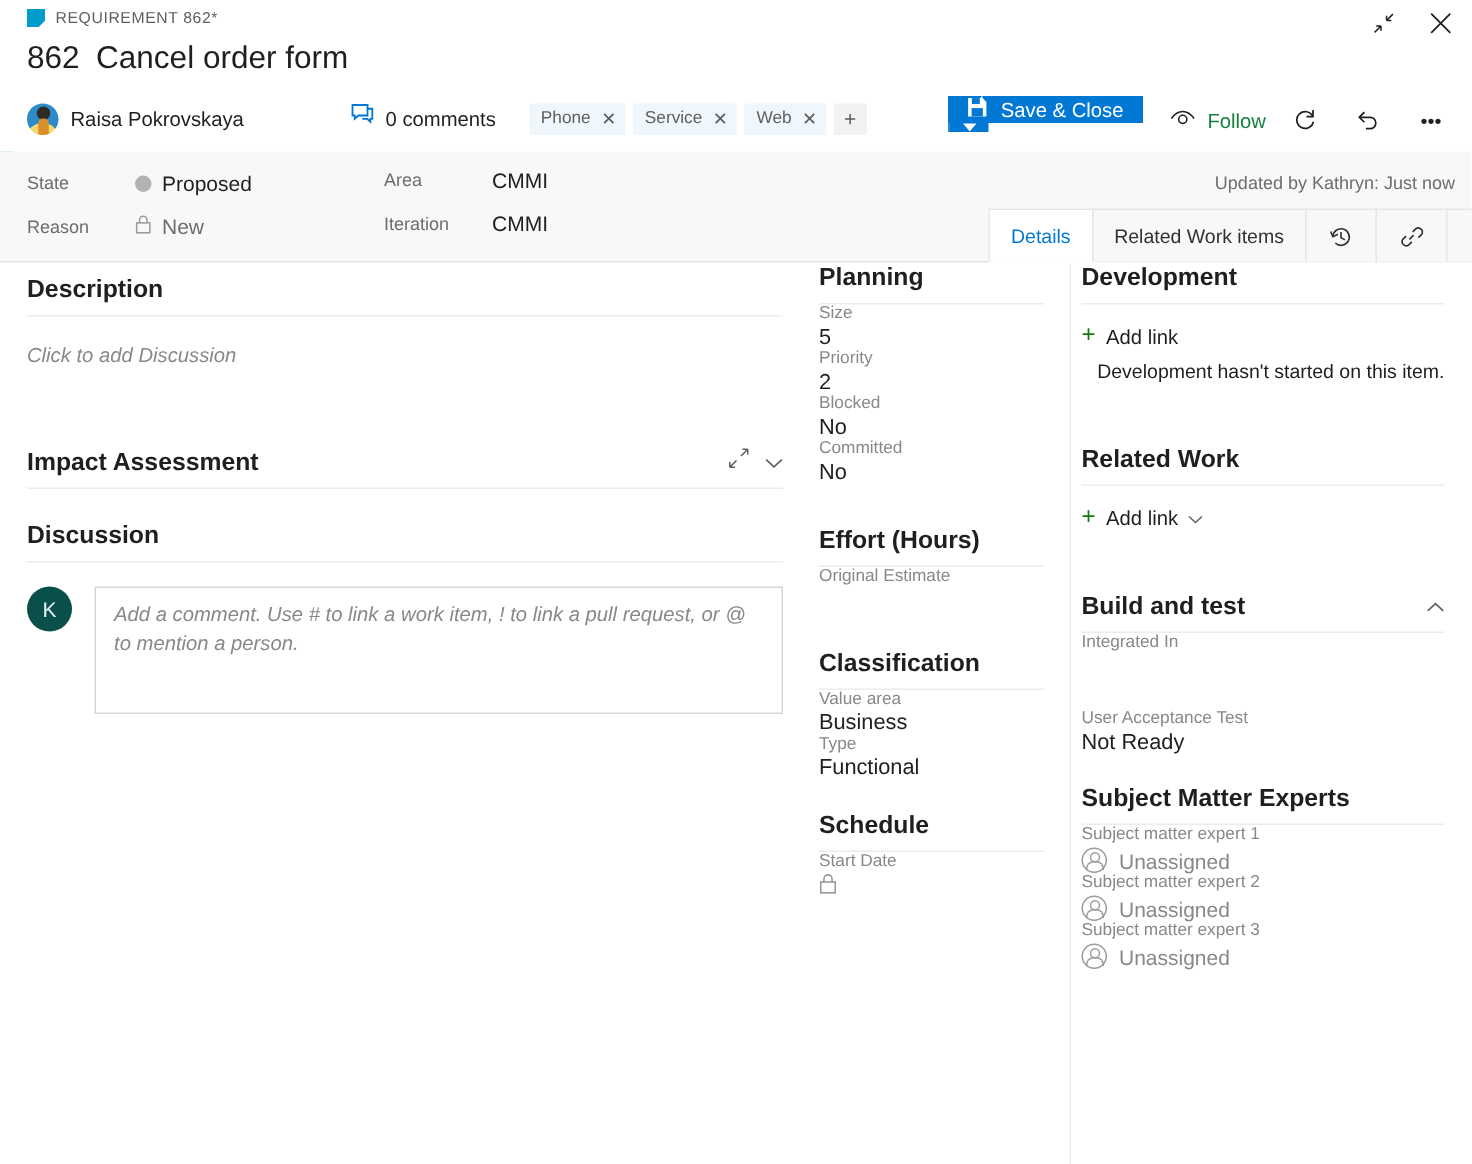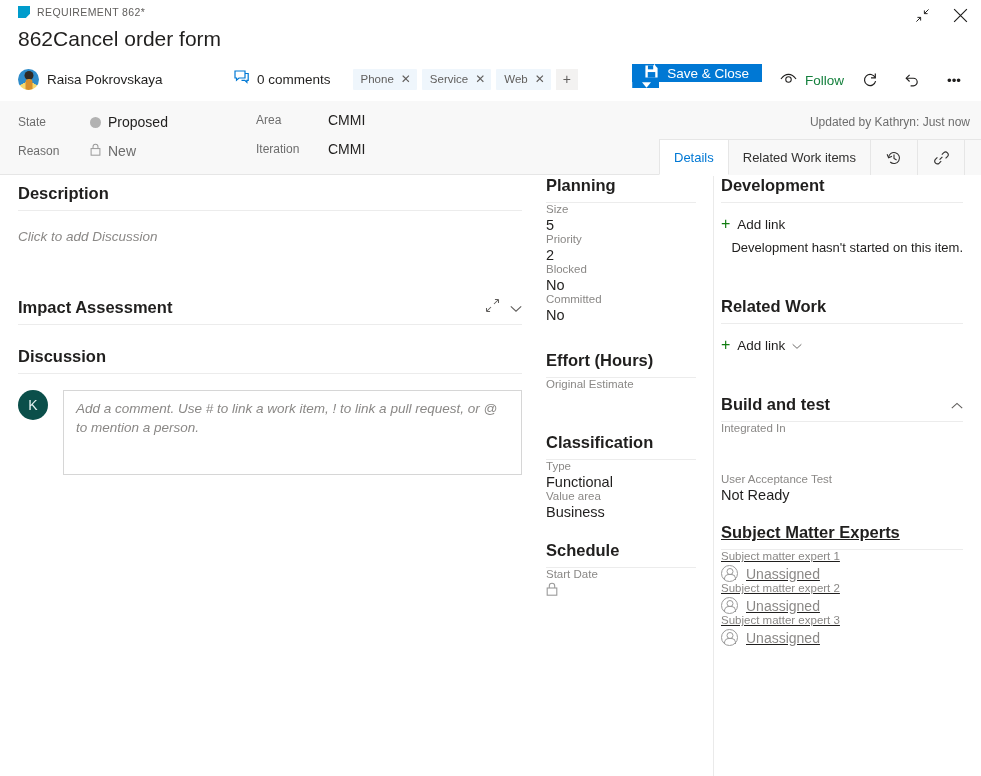--- a/index.html
+++ b/index.html
@@ -36,21 +36,21 @@
     background: #009ccc;
     clip-path: polygon(0 0, 100% 0, 100% 65%, 65% 100%, 0 100%);
   }
   .breadcrumb-text {
     font-size: 10.5px; letter-spacing: .4px; color: #605e5c;
     text-transform: uppercase; white-space: nowrap;
   }
 
   .wi-title {
     position: absolute; left: 18px; top: 27px;
-    display: flex; align-items: baseline; 
+    display: flex; align-items: baseline; gap: 11px;
     font-size: 21px; font-weight: 400; color: #201f1e;
     white-space: nowrap;
   }
   .wi-id { font-weight: 400; }
   .wi-name { font-weight: 400; }
 
   .header-row3 {
     position: absolute; left: 18px; top: 66px;
     display: flex; align-items: center; height: 26px;
   }
@@ -506,26 +506,26 @@
             <div class="field-label">Original Estimate</div>
             <div class="field-value field-empty"></div>
           </div>
         </div>
 
         <div class="mid-sec" style="margin-top:24px;">
           <div class="sec-head">
             <span>Classification</span>
           </div>
           <div class="field">
+            <div class="field-label">Value area</div>
+            <div class="field-value">Business</div>
+          </div>
+          <div class="field">
             <div class="field-label">Type</div>
             <div class="field-value">Functional</div>
-          </div>
-          <div class="field">
-            <div class="field-label">Value area</div>
-            <div class="field-value">Business</div>
           </div>
         </div>
 
         <div class="mid-sec" style="margin-top:21px;">
           <div class="sec-head">
             <span>Schedule</span>
           </div>
           <div class="field">
             <div class="field-label">Start Date</div>
             <div class="field-value">
@@ -583,21 +583,21 @@
           <div class="field">
             <div class="field-label">Integrated In</div>
             <div class="field-value field-empty"></div>
           </div>
           <div class="field" style="margin-top:20px;">
             <div class="field-label">User Acceptance Test</div>
             <div class="field-value">Not Ready</div>
           </div>
         </div>
 
-        <div style="margin-top:20px;text-decoration:underline;">
+        <div style="margin-top:20px;">
           <div class="sec-head">
             <span>Subject Matter Experts</span>
           </div>
           <div class="field">
             <div class="field-label">Subject matter expert 1</div>
             <div class="person-row">
               <span class="person-icon"></span>
               <span class="person-name">Unassigned</span>
             </div>
           </div>

